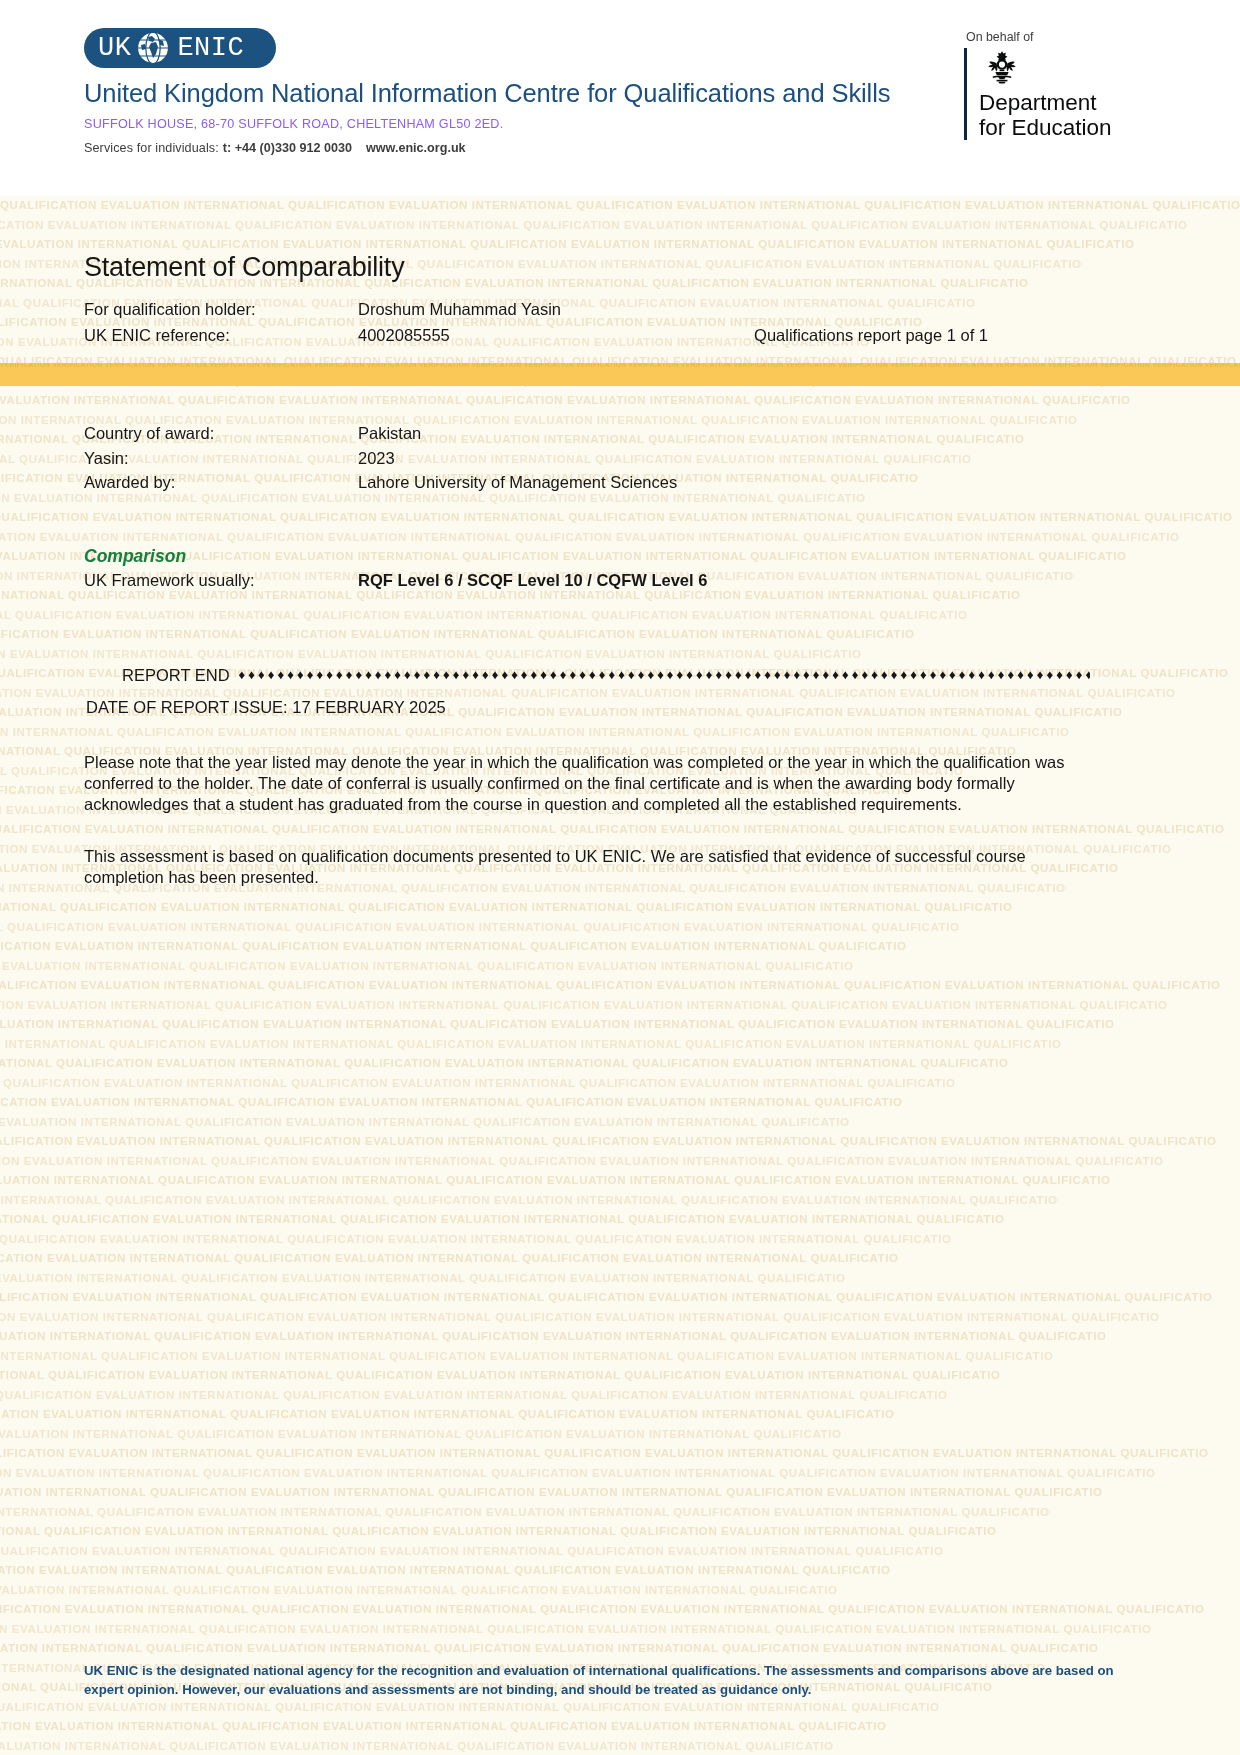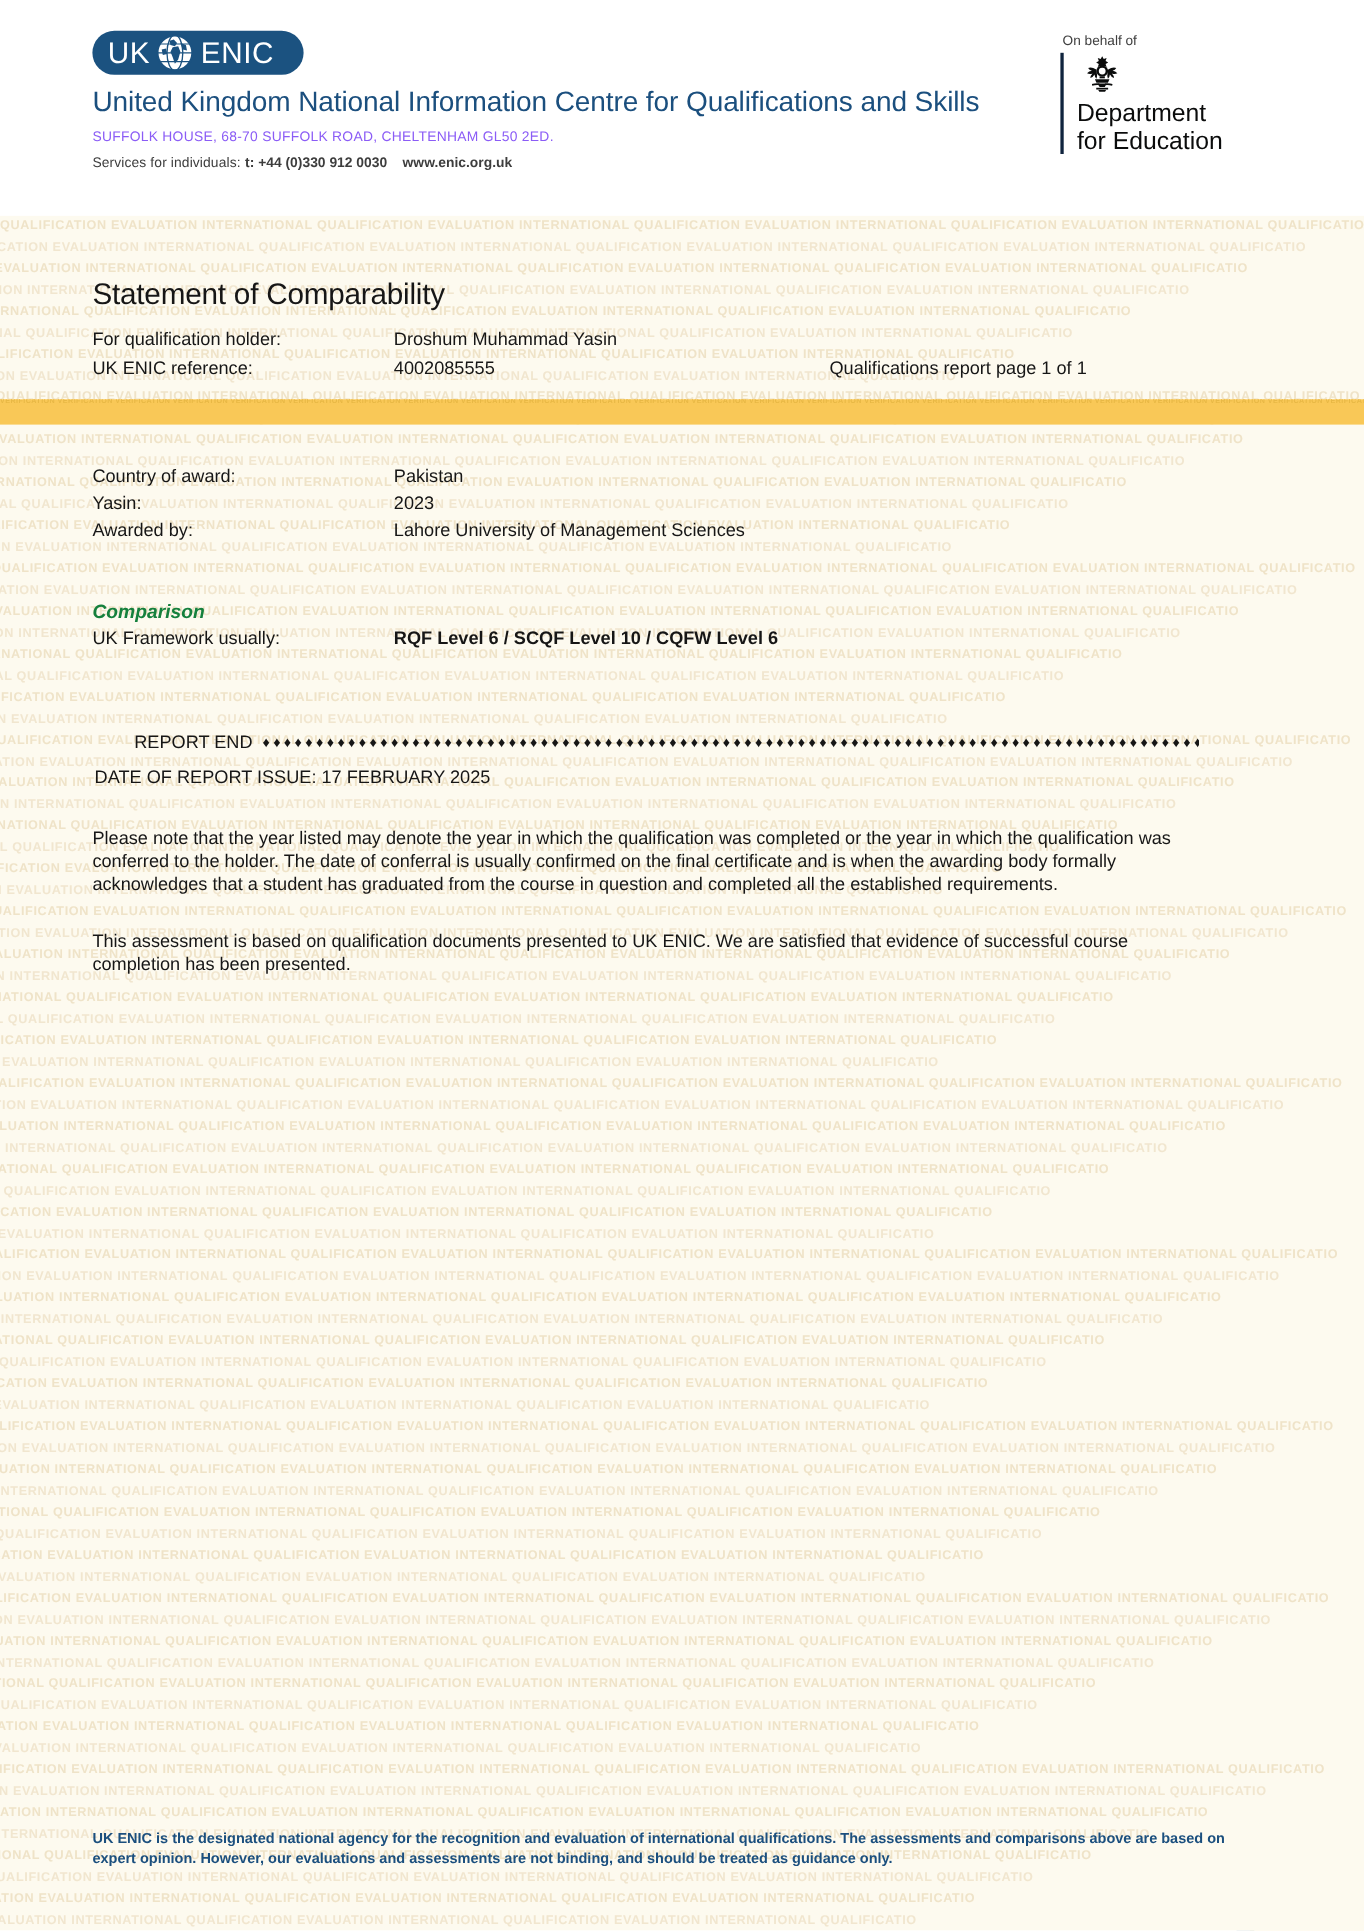--- a/index.html
+++ b/index.html
@@ -47,20 +47,21 @@
   }
   .enic-logo {
     position: relative;
     width: 192px;
     height: 40px;
     background: #1b5280;
     border-radius: 20px;
     display: flex;
     align-items: center;
     overflow: hidden;
+    font-family: Liberation Mono, monospace;
   }
   .enic-logo .word {
     color: #ffffff;
     font-size: 27px;
     font-weight: 400;
     letter-spacing: 0.5px;
     line-height: 1;
   }
   .enic-logo .word.uk { margin-left: 14px; }
   .enic-logo .word.enic { margin-left: 6px; }

